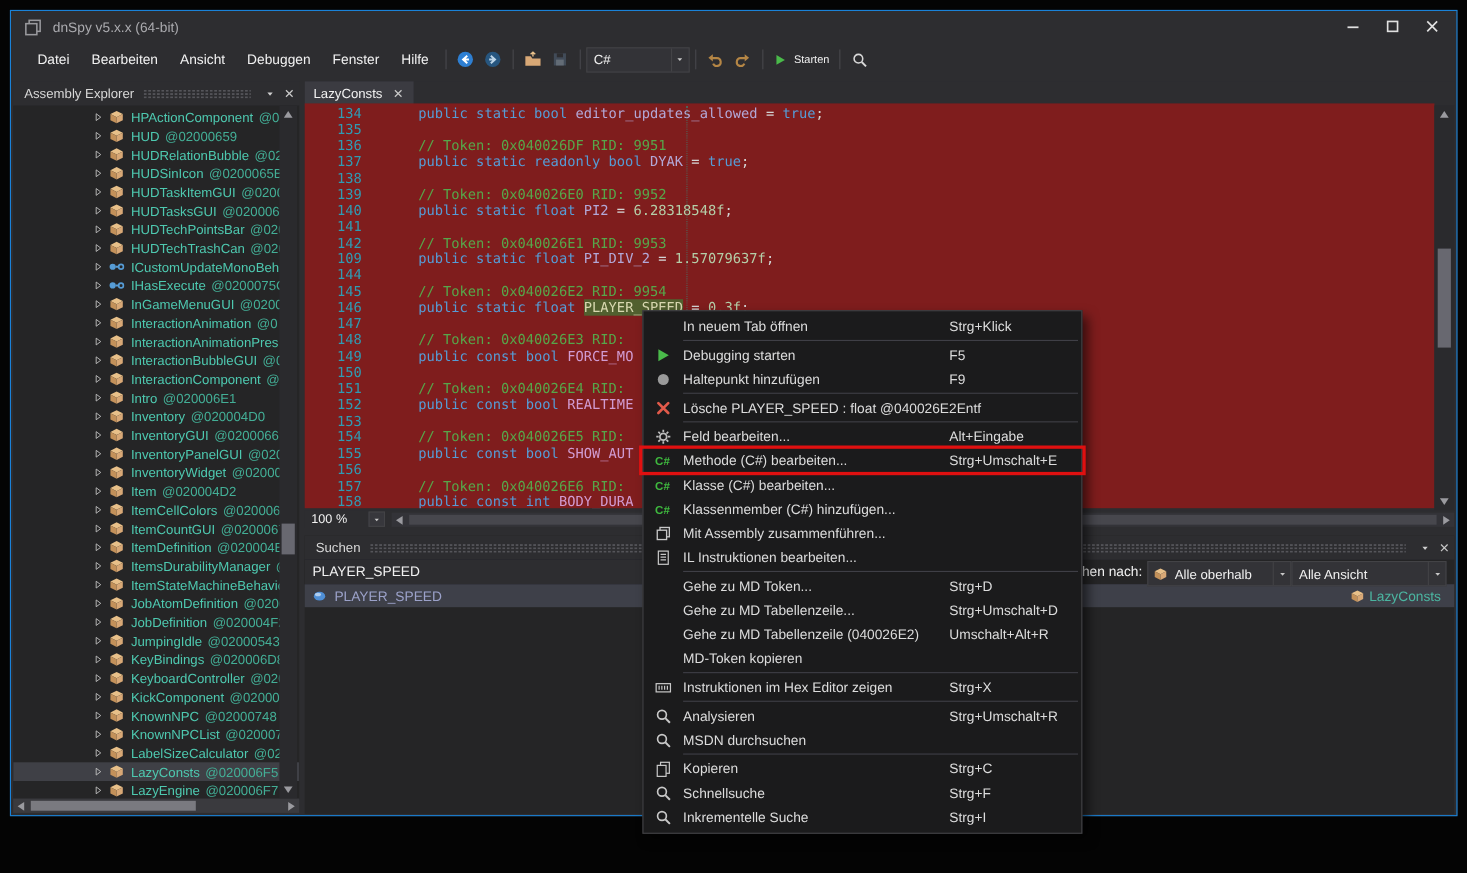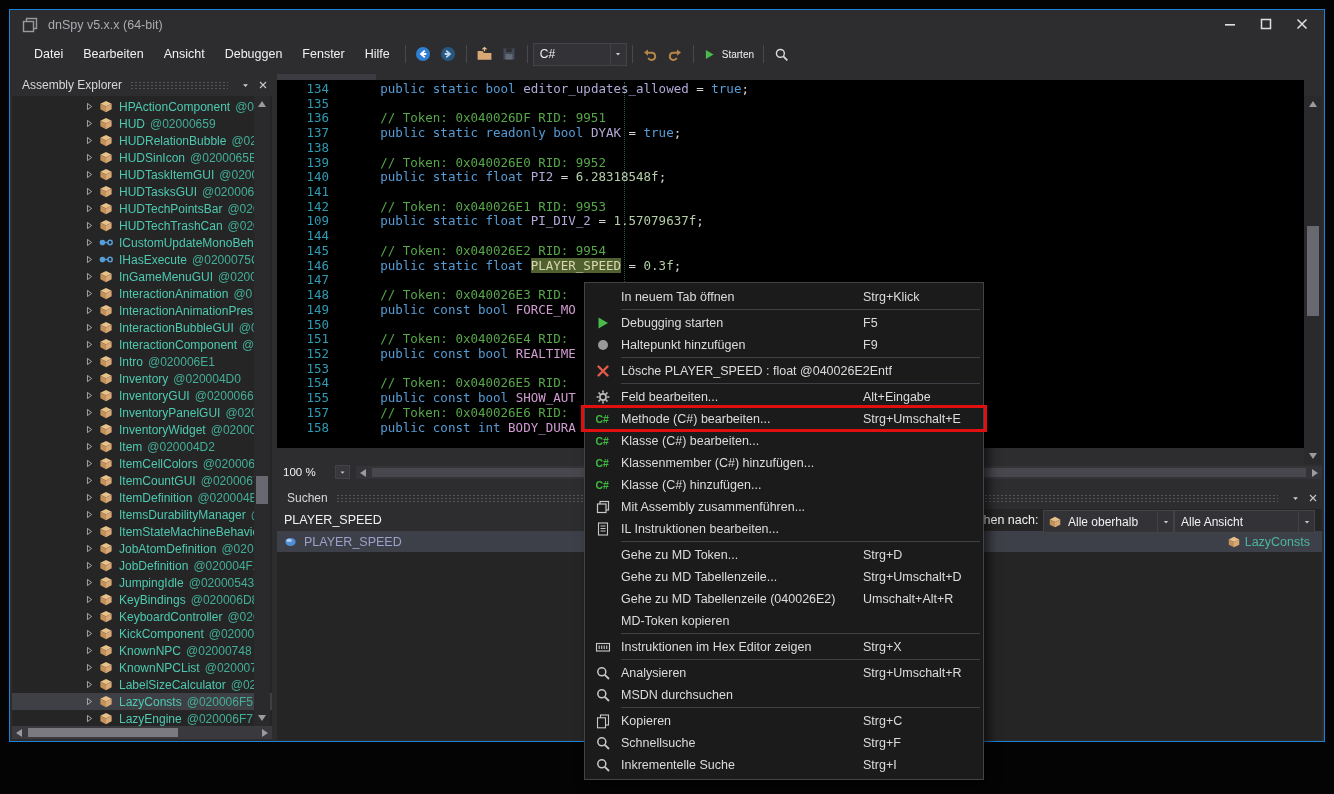--- a/index.html
+++ b/index.html
@@ -44,21 +44,21 @@
   .arr-dn{border-left:4px solid transparent;border-right:4px solid transparent;border-top:6px solid #9a9a9f}
   .hscroll{position:absolute;left:2px;top:716px;width:260px;height:13px;background:#3a3a3e}
   .hthumb{position:absolute;top:2px;height:9px;background:#7a7a80}
   .harr{position:absolute;top:3px;width:0;height:0}
   .harr-l{border-top:4px solid transparent;border-bottom:4px solid transparent;border-right:6px solid #9a9a9f}
   .harr-r{border-top:4px solid transparent;border-bottom:4px solid transparent;border-left:6px solid #9a9a9f}
   
   .tabstrip{position:absolute;left:267px;top:64px;width:1045px;height:22px;background:#2d2d30}
   .tab{position:absolute;left:0;top:0;height:22px;padding:0 8px;background:#3b3b41;display:flex;align-items:center;font-size:12px;color:#f1f1f1}
   .tab-close{margin-left:8px;width:12px;height:12px}
-  .code{position:absolute;left:267px;top:70px;width:1027px;height:368px;background:#000000;overflow:hidden;
+  .code{position:absolute;left:267px;top:84px;width:1027px;height:368px;background:#7f1d1d;overflow:hidden;
         font-family:"DejaVu Sans Mono",monospace;font-size:12.5px;}
   .code-line{display:flex;height:14.72px;line-height:14.72px}
   .ln{width:52px;text-align:right;color:#2f9bb3;flex:none}
   .lc{white-space:pre;margin-left:6px}
   .kw{color:#569cd6}.cm{color:#57a64a}.sf{color:#b3a8d7}.cf{color:#d19bd1}
   .nm{color:#b5cea8}.pl{color:#d4d4d4}
   .hl{color:#d8d8b0;background:#51602f}
   .guide{position:absolute;left:347px;top:2px;height:364px;border-left:1px dotted #3d8577;opacity:.65}
   .ed-vscroll{position:absolute;left:1294px;top:86px;width:18px;height:368px;background:#2a2a2d}
   .zoombar{position:absolute;left:267px;top:454px;width:1045px;height:16px;background:#2d2d30;display:flex;align-items:center}
@@ -779,20 +779,24 @@
           </div>
           <div class="code-line">
             <span class="ln">154</span>
             <span class="lc"><span class="cm">      // Token: 0x040026E5 RID:</span></span>
           </div>
           <div class="code-line">
             <span class="ln">155</span>
             <span class="lc"><span class="kw">      public const bool </span><span class="cf">SHOW_AUT</span></span>
           </div>
           <div class="code-line">
+            <span class="ln">156</span>
+            <span class="lc"></span>
+          </div>
+          <div class="code-line">
             <span class="ln">157</span>
             <span class="lc"><span class="cm">      // Token: 0x040026E6 RID:</span></span>
           </div>
           <div class="code-line">
             <span class="ln">158</span>
             <span class="lc"><span class="kw">      public const int </span><span class="cf">BODY_DURA</span></span>
           </div>
         </div>
     </div>
     <div class="ed-vscroll">
@@ -934,29 +938,20 @@
           <svg class="mi" viewBox="0 0 16 16">
             <use href="#sym-csharp"></use>
           </svg>
         </span>
         <span class="cm-label">Klassenmember (C#) hinzufügen...</span>
         <span class="cm-short"></span>
       </div>
       <div class="cm-item">
         <span class="cm-icon">
           <svg class="mi" viewBox="0 0 16 16">
-            <use href="#sym-csharp"></use>
-          </svg>
-        </span>
-        <span class="cm-label">Klasse (C#) hinzufügen...</span>
-        <span class="cm-short"></span>
-      </div>
-      <div class="cm-item">
-        <span class="cm-icon">
-          <svg class="mi" viewBox="0 0 16 16">
             <use href="#sym-assembly"></use>
           </svg>
         </span>
         <span class="cm-label">Mit Assembly zusammenführen...</span>
         <span class="cm-short"></span>
       </div>
       <div class="cm-item">
         <span class="cm-icon">
           <svg class="mi" viewBox="0 0 16 16">
             <use href="#sym-il"></use>

